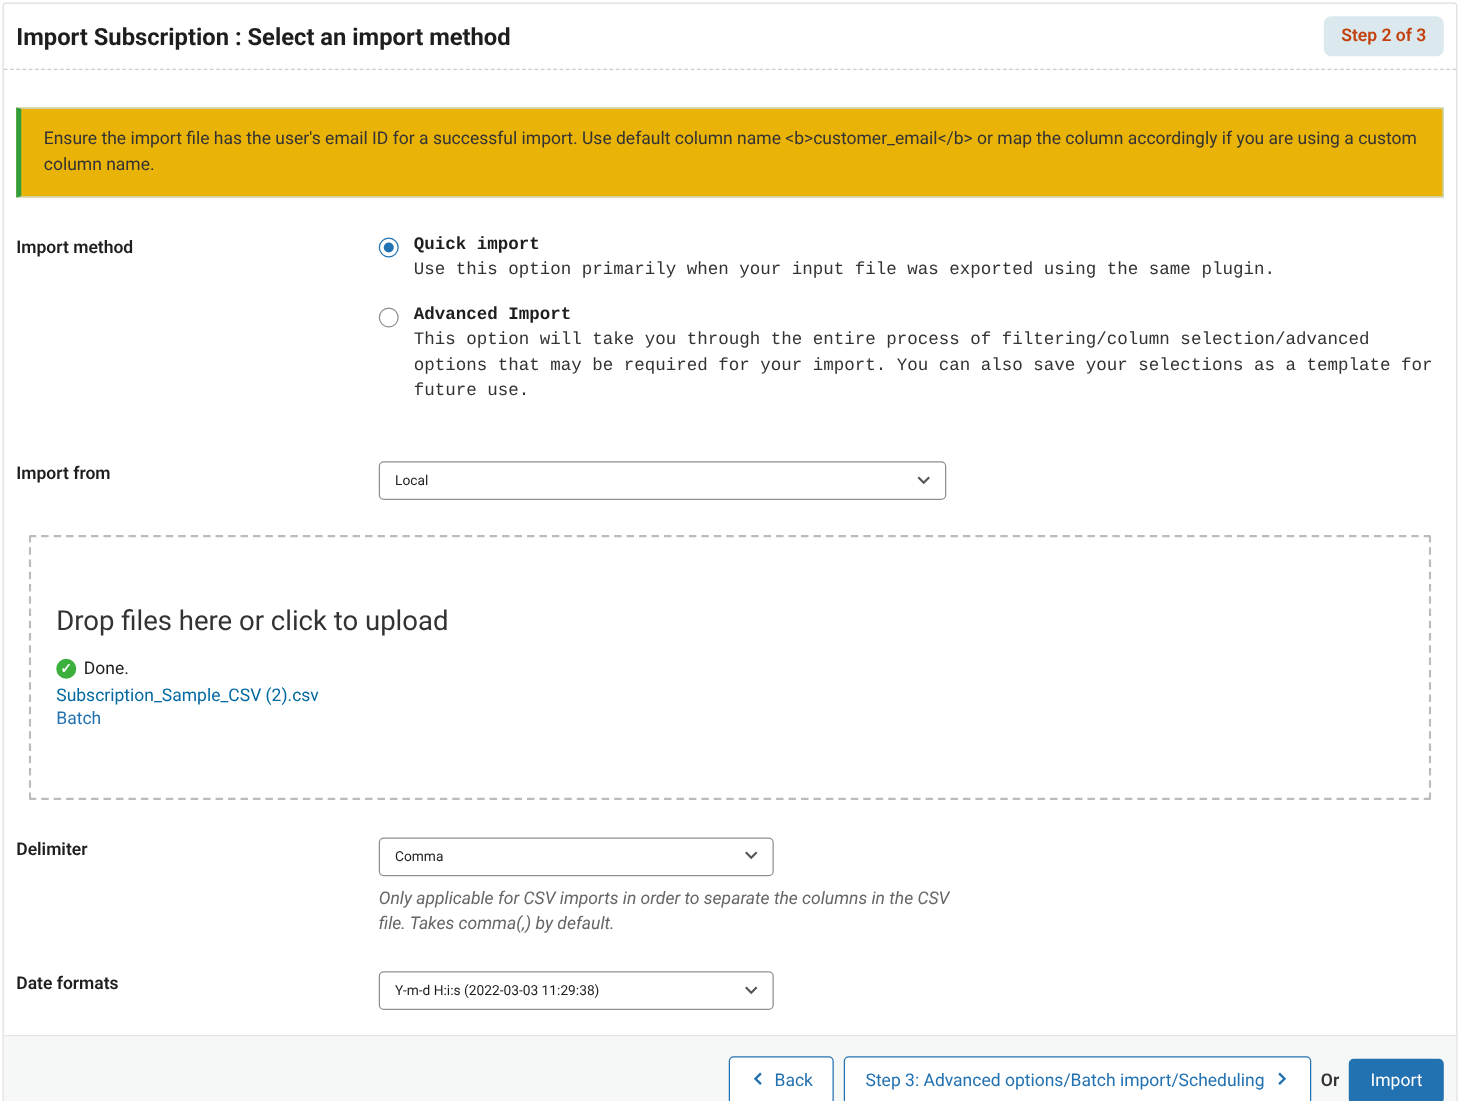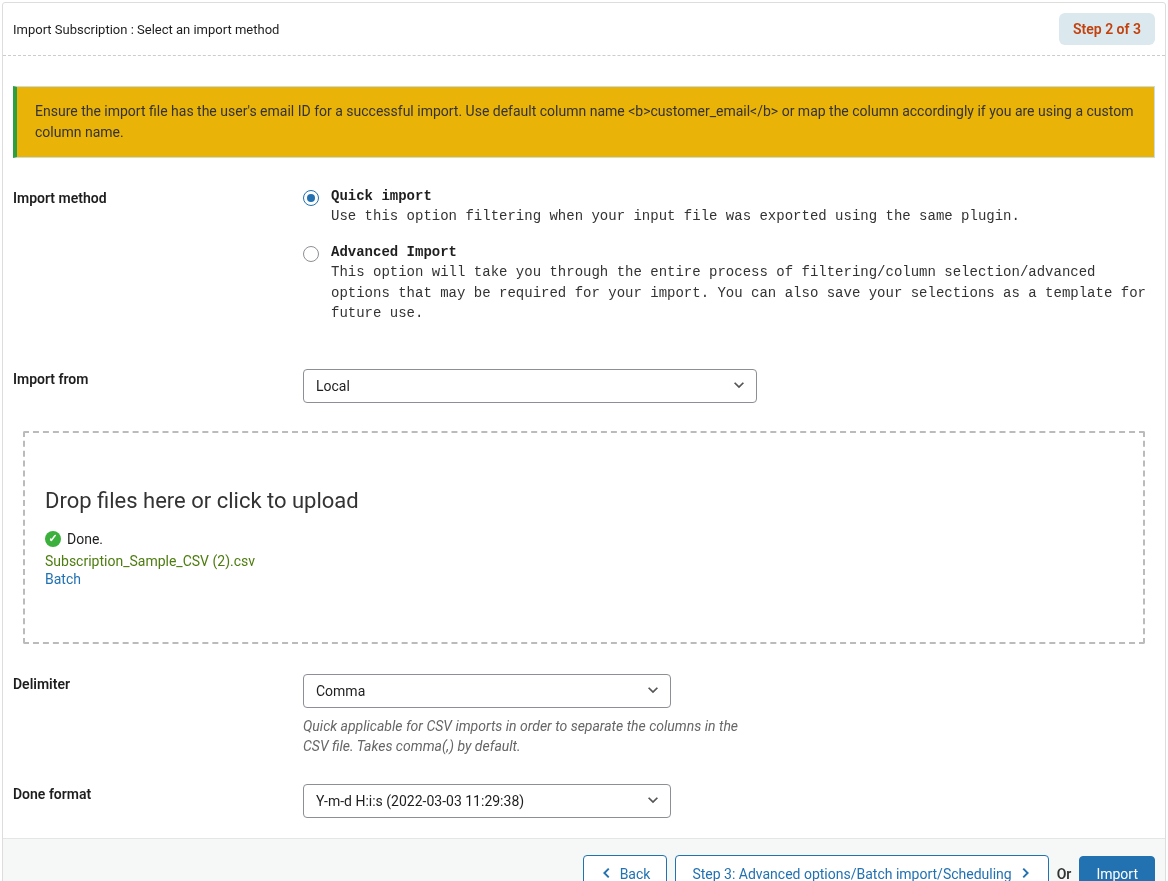--- a/index.html
+++ b/index.html
@@ -21,22 +21,22 @@
     min-height: 875px;
   }
   .panel-header {
     display: flex;
     align-items: center;
     justify-content: space-between;
     padding: 10px 10px;
     border-bottom: 1px dashed #ccc;
   }
   .panel-title {
-    font-weight: 400;
-    font-size: 13px;
+    font-weight: 700;
+    font-size: 19px;
     text-align: center;
   }
   .step-badge {
     background: #dbe8ee;
     color: #c2410c;
     font-weight: 600;
     padding: 8px 14px;
     border-radius: 6px;
     font-size: 14px;
   }
@@ -79,46 +79,46 @@
     background: #2271b1; border-radius: 50%;
   }
   .radio-label-wrap { flex: 1; }
   .radio-title { font-weight: 600; margin-bottom: 2px; }
   .radio-desc { color: #333; line-height: 1.45; }
   .select {
     border: 1px solid #8c8f94;
     border-radius: 4px;
     padding: 8px 36px 8px 12px;
     background: #fff;
-    font-size: 14px;
+    font-size: 11px;
     position: relative;
     display: inline-block;
     cursor: pointer;
   }
   .select.wide { width: 454px; }
-  .select.mid { width: 368px; }
+  .select.mid { width: 316px; }
   .select-caret {
     position: absolute; right: 10px; top: 50%; transform: translateY(-50%);
     pointer-events: none; color: #555;
   }
   .dropzone {
     border: 2px dashed #bbb;
     border-radius: 2px;
     margin: 0 10px 30px 10px;
     padding: 55px 20px 55px 20px;
     cursor: pointer;
   }
   .dropzone-title { font-size: 22px; color: #333; margin-bottom: 16px; font-weight: 400; }
   .status-line { display: inline-flex; align-items: center; gap: 6px; margin-bottom: 6px; }
   .check-icon {
     width: 16px; height: 16px; border-radius: 50%; background: #3cb03c; display:inline-flex;
     align-items:center; justify-content:center; color:#fff; font-size:11px; font-weight:bold;
     flex-shrink:0;
   }
-  .filename { color: #4d7c0f; margin-bottom: 2px; }
+  .filename { color: #0369a1; margin-bottom: 2px; }
   .remove-link { color: #2271b1; cursor: pointer; }
   .help-text { color: #666; font-style: italic; margin-top: 8px; line-height: 1.45; max-width: 460px; }
   .help-text a { color: #2271b1; text-decoration: none; cursor: pointer; }
   .panel-footer {
     border-top: 1px solid #e5e5e5;
     background: #f6f7f7;
     padding: 16px 10px;
     display: flex;
     justify-content: flex-end;
     align-items: center;
@@ -162,21 +162,21 @@
     <div class="notice">Ensure the import file has the user's email ID for a successful import. Use default column name &lt;b&gt;customer_email&lt;/b&gt; or map the column accordingly if you are using a custom column name.</div>
 
     <div class="form-row">
       <div class="form-label">Import method</div>
       <div class="form-control radio-group">
 
         <div class="radio-item">
           <div class="radio-input checked"></div>
           <div class="radio-label-wrap">
             <div class="radio-title">Quick import</div>
-            <div class="radio-desc">Use this option filtering when your input file was exported using the same plugin.</div>
+            <div class="radio-desc">Use this option primarily when your input file was exported using the same plugin.</div>
           </div>
         </div>
 
         <div class="radio-item">
           <div class="radio-input"></div>
           <div class="radio-label-wrap">
             <div class="radio-title">Advanced Import</div>
             <div class="radio-desc">This option will take you through the entire process of filtering/column selection/advanced options that may be required for your import. You can also save your selections as a template for future use.</div>
           </div>
         </div>
@@ -212,26 +212,26 @@
       <div class="form-label">Delimiter</div>
       <div class="form-control">
         <div class="select mid">
           <span>Comma</span>
           <span class="select-caret">
             <svg class="chev" viewBox="0 0 16 16">
                 <path fill="none" stroke="currentColor" stroke-width="2" d="M3 6l5 5 5-5"></path>
               </svg>
           </span>
         </div>
-        <div class="help-text">Quick applicable for CSV imports in order to separate the columns in the CSV file. Takes comma(,) by default.</div>
+        <div class="help-text">Only applicable for CSV imports in order to separate the columns in the CSV file. Takes comma(,) by default.</div>
       </div>
     </div>
 
     <div class="form-row" style="margin-bottom:10px;">
-      <div class="form-label">Done format</div>
+      <div class="form-label">Date formats</div>
       <div class="form-control">
         <div class="select mid">
           <span>Y-m-d H:i:s (2022-03-03 11:29:38)</span>
           <span class="select-caret">
             <svg class="chev" viewBox="0 0 16 16">
                 <path fill="none" stroke="currentColor" stroke-width="2" d="M3 6l5 5 5-5"></path>
               </svg>
           </span>
         </div>
       </div>

